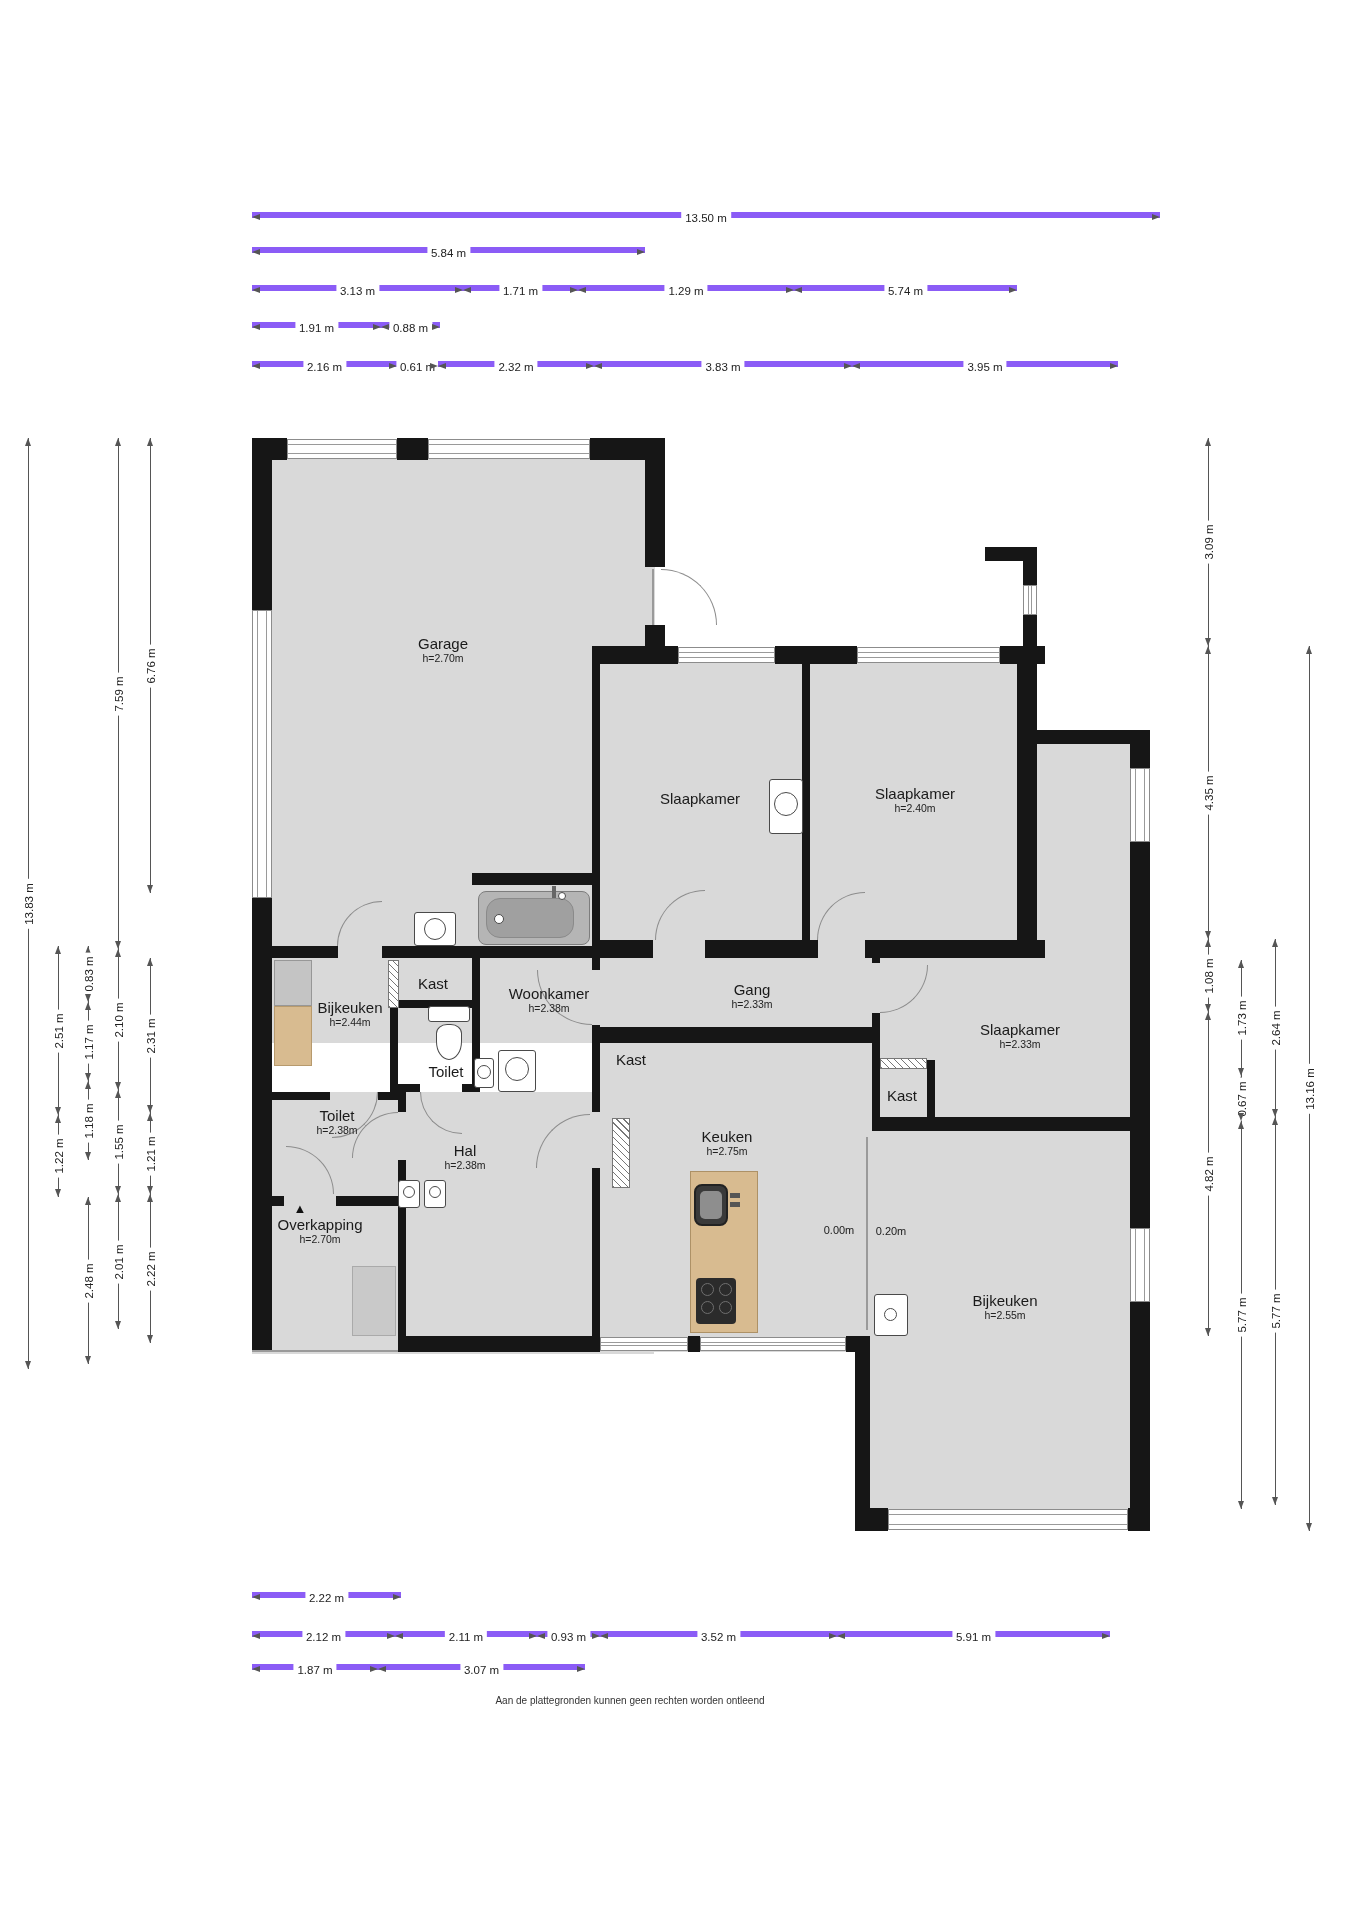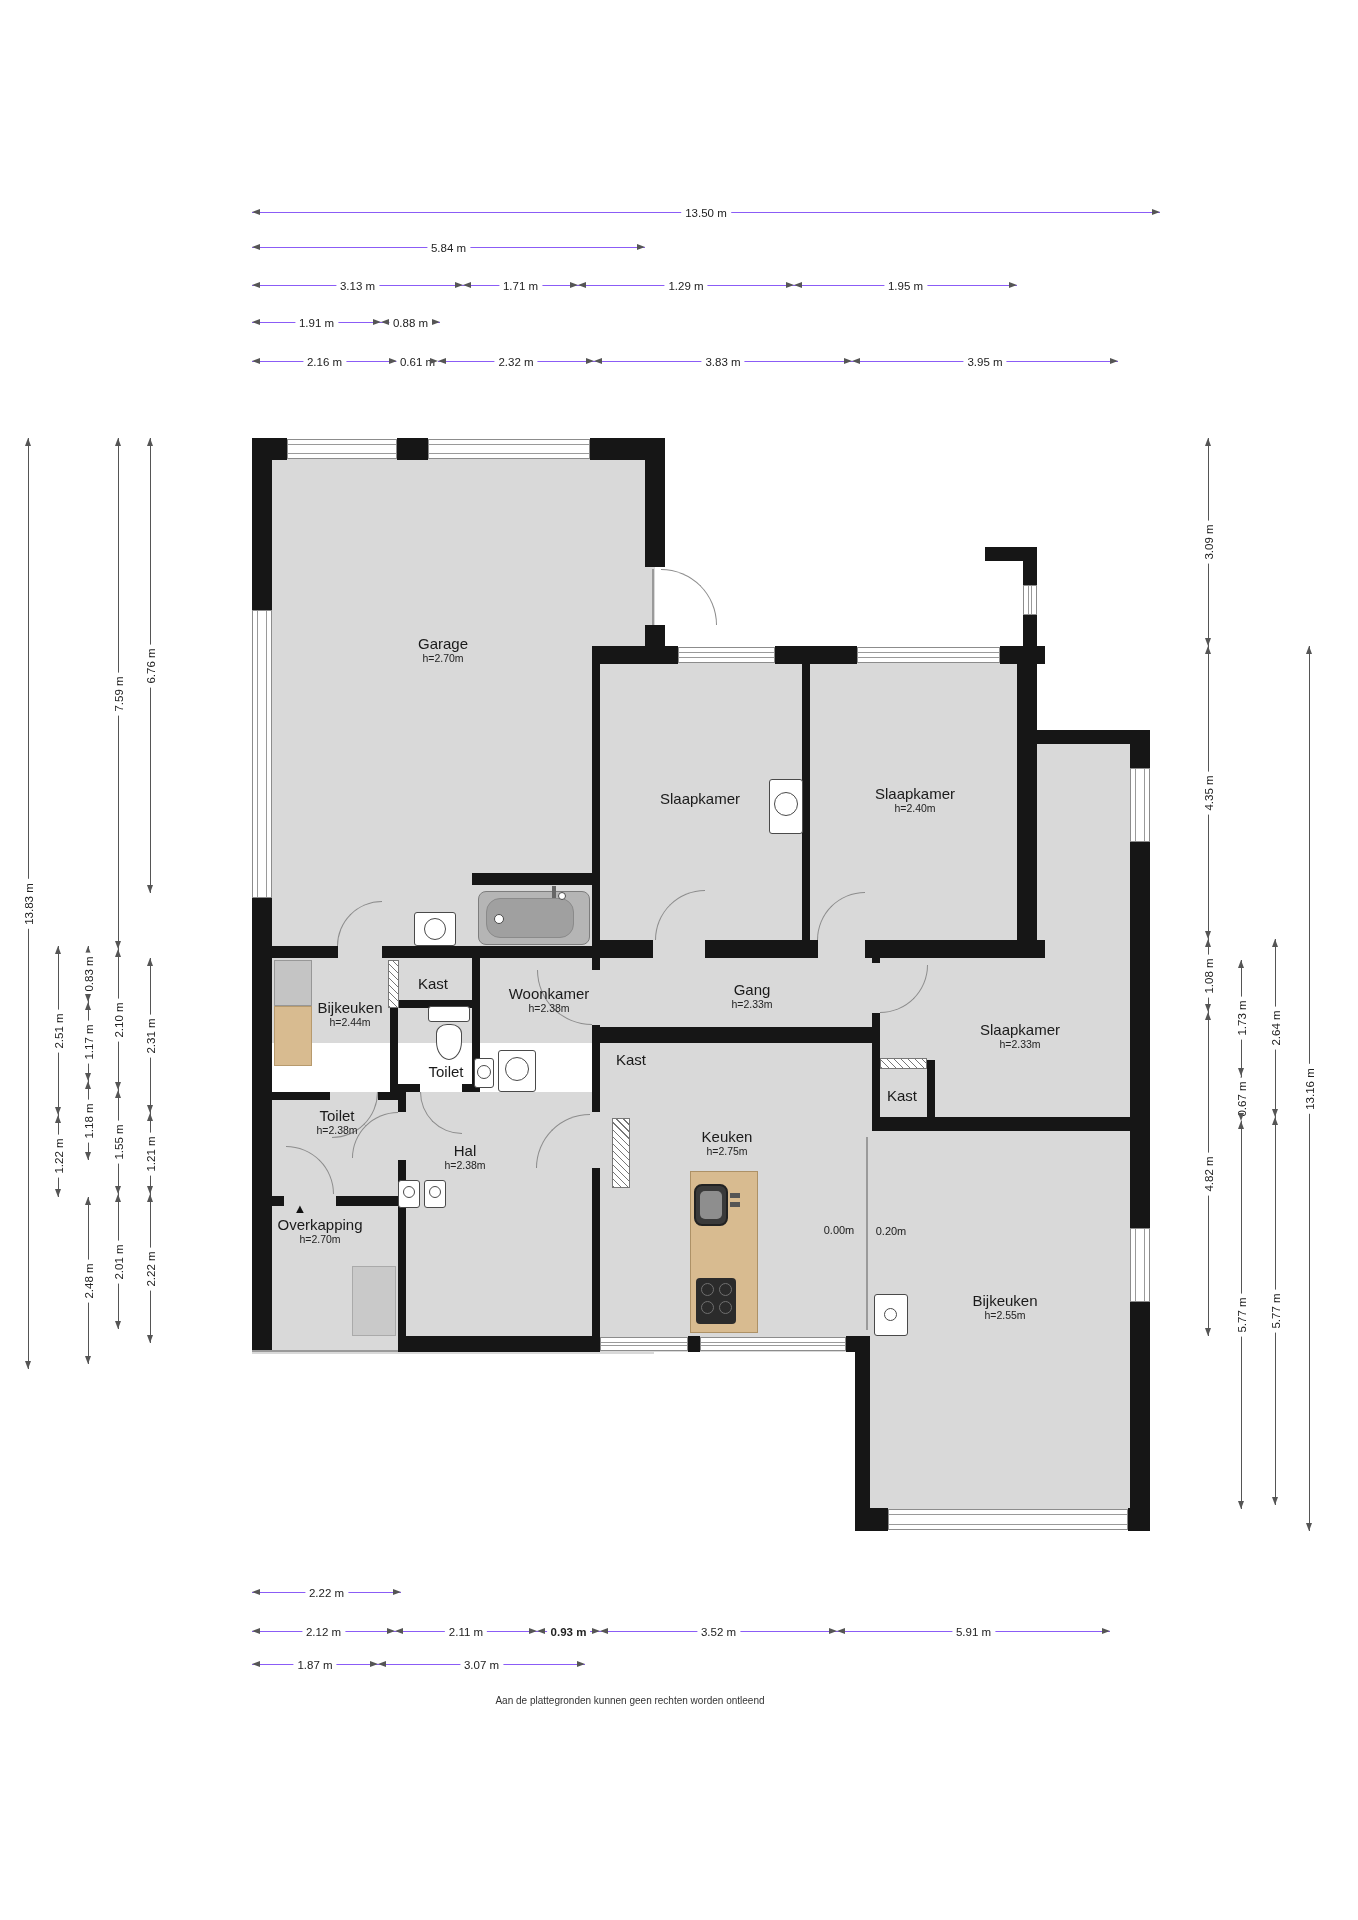--- a/index.html
+++ b/index.html
@@ -22,21 +22,21 @@
   .hatch{position:absolute;box-sizing:border-box;border:1px solid #777;
          background:repeating-linear-gradient(45deg,#777 0 1px,#fff 1px 5px);}
   .fix{position:absolute;box-sizing:border-box;background:#fff;border:1.5px solid #4a4a4a;border-radius:3px;}
   .circ{position:absolute;box-sizing:border-box;border:1.5px solid #4a4a4a;border-radius:50%;background:#fff;}
   .room-label{position:absolute;transform:translate(-50%,-50%);text-align:center;color:#1a1a1a;
               font-size:15px;line-height:1.1;white-space:nowrap;}
   .room-label .sub{display:block;font-size:10.5px;color:#222;}
   .ann{position:absolute;transform:translate(-50%,-50%);font-size:11px;color:#1a1a1a;white-space:nowrap;}
   .dim{position:absolute;}
   .dim .lbl{position:absolute;background:#fff;padding:0 4px;font-size:11.5px;color:#222;white-space:nowrap;}
-  .dim.h{border-top:1px solid #8b5cf6;height:0;}
+  .dim.h{border-top:6px solid #8b5cf6;height:0;}
   .dim.h .lbl{left:50%;top:0;transform:translate(-50%,-54%);}
   .dim.h::before{content:"";position:absolute;left:0;top:-4px;width:0;height:0;
       border-top:3.5px solid transparent;border-bottom:3.5px solid transparent;border-right:8px solid #555;}
   .dim.h::after{content:"";position:absolute;right:0;top:-4px;width:0;height:0;
       border-top:3.5px solid transparent;border-bottom:3.5px solid transparent;border-left:8px solid #555;}
   .dim.v{border-left:1px solid #555;width:0;}
   .dim.v .lbl{left:0;top:50%;transform:translate(-50%,-50%) rotate(-90deg);}
   .dim.v::before{content:"";position:absolute;top:0;left:-4px;width:0;height:0;
       border-left:3.5px solid transparent;border-right:3.5px solid transparent;border-bottom:8px solid #555;}
   .dim.v::after{content:"";position:absolute;bottom:0;left:-4px;width:0;height:0;
@@ -184,21 +184,21 @@
       <div class="dim h" style="left: 252px; top: 285px; width: 211px;">
         <span class="lbl">3.13 m</span>
       </div>
       <div class="dim h" style="left: 463px; top: 285px; width: 115px;">
         <span class="lbl">1.71 m</span>
       </div>
       <div class="dim h" style="left: 578px; top: 285px; width: 216px;">
         <span class="lbl">1.29 m</span>
       </div>
       <div class="dim h" style="left: 794px; top: 285px; width: 223px;">
-        <span class="lbl">1.95 m</span>
+        <span class="lbl">5.74 m</span>
       </div>
       <div class="dim h" style="left: 252px; top: 322px; width: 129px;">
         <span class="lbl">1.91 m</span>
       </div>
       <div class="dim h" style="left: 381px; top: 322px; width: 59px;">
         <span class="lbl">0.88 m</span>
       </div>
       <div class="dim h" style="left: 252px; top: 361px; width: 145px;">
         <span class="lbl">2.16 m</span>
       </div>
@@ -291,21 +291,21 @@
       </div>
       <div class="dim h" style="left: 252px; top: 1592px; width: 149px;">
         <span class="lbl">2.22 m</span>
       </div>
       <div class="dim h" style="left: 252px; top: 1631px; width: 143px;">
         <span class="lbl">2.12 m</span>
       </div>
       <div class="dim h" style="left: 395px; top: 1631px; width: 142px;">
         <span class="lbl">2.11 m</span>
       </div>
-      <div class="dim h" style="left: 537px; top: 1631px; width: 63px; font-weight: bold;">
+      <div class="dim h" style="left: 537px; top: 1631px; width: 63px;">
         <span class="lbl">0.93 m</span>
       </div>
       <div class="dim h" style="left: 600px; top: 1631px; width: 237px;">
         <span class="lbl">3.52 m</span>
       </div>
       <div class="dim h" style="left: 837px; top: 1631px; width: 273px;">
         <span class="lbl">5.91 m</span>
       </div>
       <div class="dim h" style="left: 252px; top: 1664px; width: 126px;">
         <span class="lbl">1.87 m</span>

